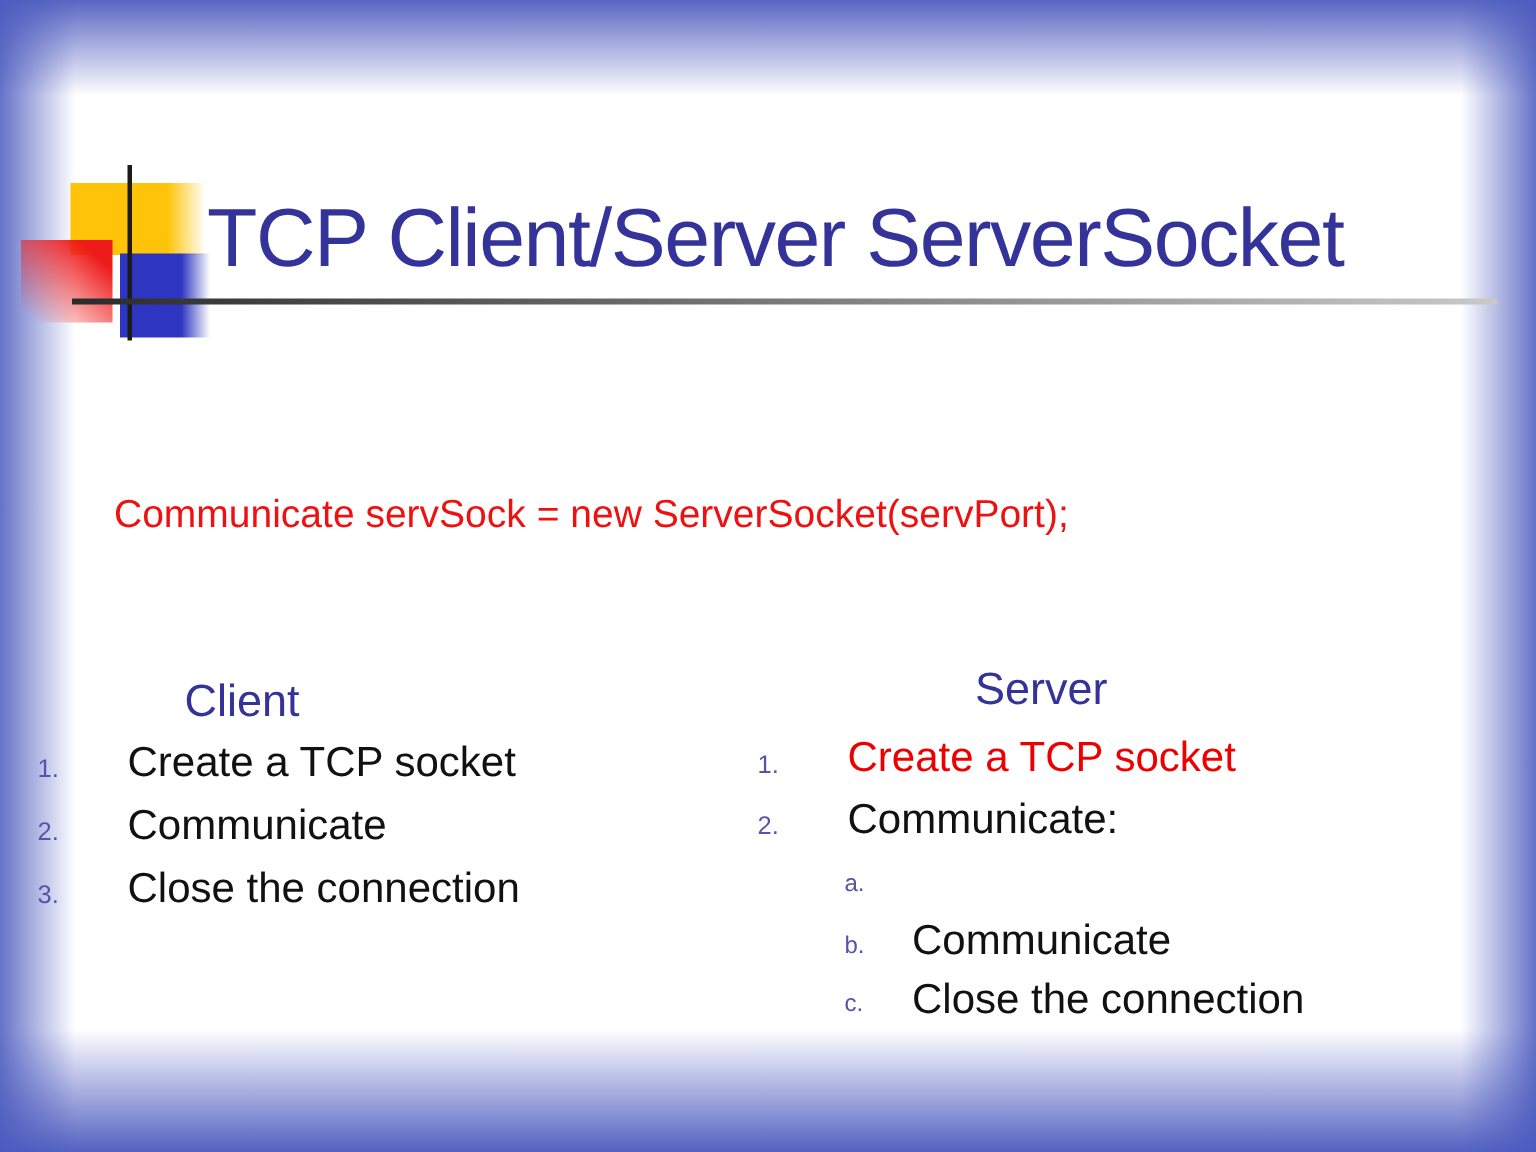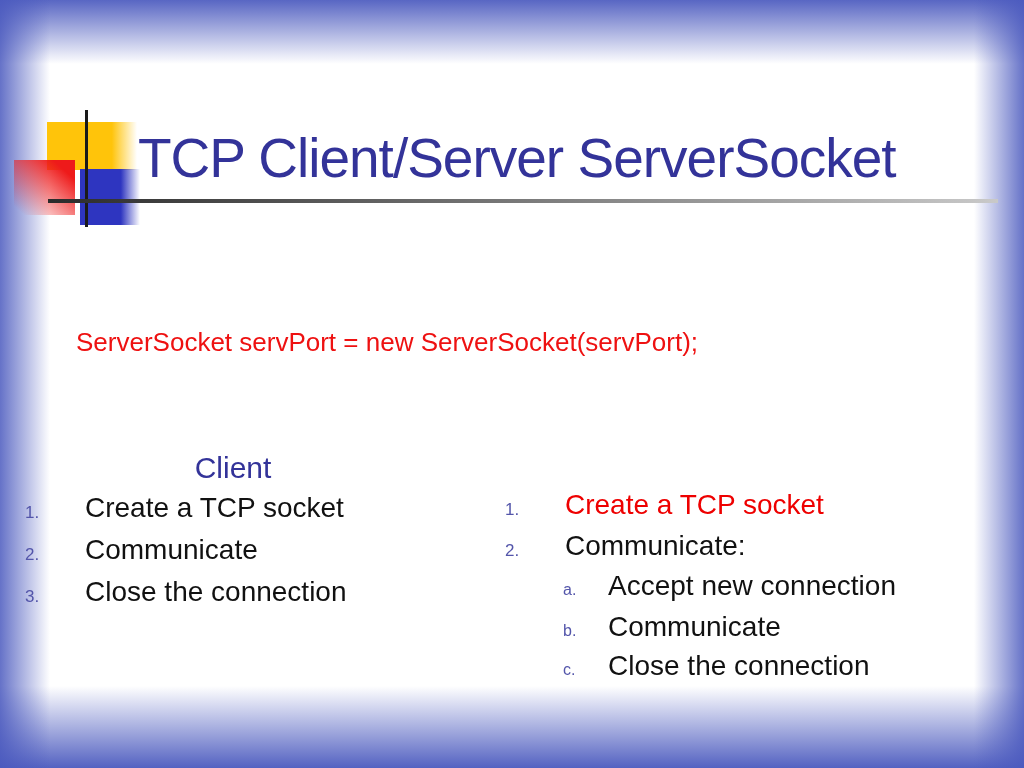--- a/index.html
+++ b/index.html
@@ -36,21 +36,21 @@
   .title{
     position:absolute;left:138px;top:126px;z-index:4;
     font-size:55px;letter-spacing:-1px;color:#333399;white-space:nowrap;
   }
 
   .code{
     position:absolute;left:76px;top:327px;z-index:4;
     font-size:26px;color:#ee1111;white-space:nowrap;
   }
 
-  .heading{position:absolute;z-index:4;font-size:30px;color:#333399;text-align:center;width:220px;}
+  .heading{position:absolute;z-index:4;font-size:30px;color:#333399;text-align:left;width:220px;}
   .client-heading{left:123px;top:451px;}
   .server-heading{left:650px;top:443px;}
 
   .marker{position:absolute;z-index:4;font-size:17px;color:#5355aa;white-space:nowrap;}
   .itext{position:absolute;z-index:4;font-size:28px;color:#111111;white-space:nowrap;}
   .itext.red{color:#ee0000;}
   .submarker{font-size:16px;}
 
   
   .c-m1{left:25px;top:503px;} .c-t1{left:85px;top:492px;}
@@ -75,35 +75,35 @@
   <div class="edge edge-right"></div>
 
   <div class="decor sq-yellow"></div>
   <div class="decor sq-red"></div>
   <div class="decor sq-blue"></div>
   <div class="decor v-line"></div>
   <div class="decor h-line"></div>
 
   <div class="title">TCP Client/Server ServerSocket</div>
 
-  <div class="code">ServerSocket servPort = new ServerSocket(servPort);</div>
+  <div class="code">Communicate servSock = new ServerSocket(servPort);</div>
 
   <div class="heading client-heading">Client</div>
   <div class="marker c-m1">1.</div>
   <div class="itext c-t1">Create a TCP socket</div>
   <div class="marker c-m2">2.</div>
   <div class="itext c-t2">Communicate</div>
   <div class="marker c-m3">3.</div>
   <div class="itext c-t3">Close the connection</div>
 
+  <div class="heading server-heading">Server</div>
   <div class="marker s-m1">1.</div>
   <div class="itext red s-t1">Create a TCP socket</div>
   <div class="marker s-m2">2.</div>
   <div class="itext s-t2">Communicate:</div>
 
   <div class="marker submarker s-ma">a.</div>
-  <div class="itext s-ta">Accept new connection</div>
   <div class="marker submarker s-mb">b.</div>
   <div class="itext s-tb">Communicate</div>
   <div class="marker submarker s-mc">c.</div>
   <div class="itext s-tc">Close the connection</div>
 
 </div>
 
 </body></html>

